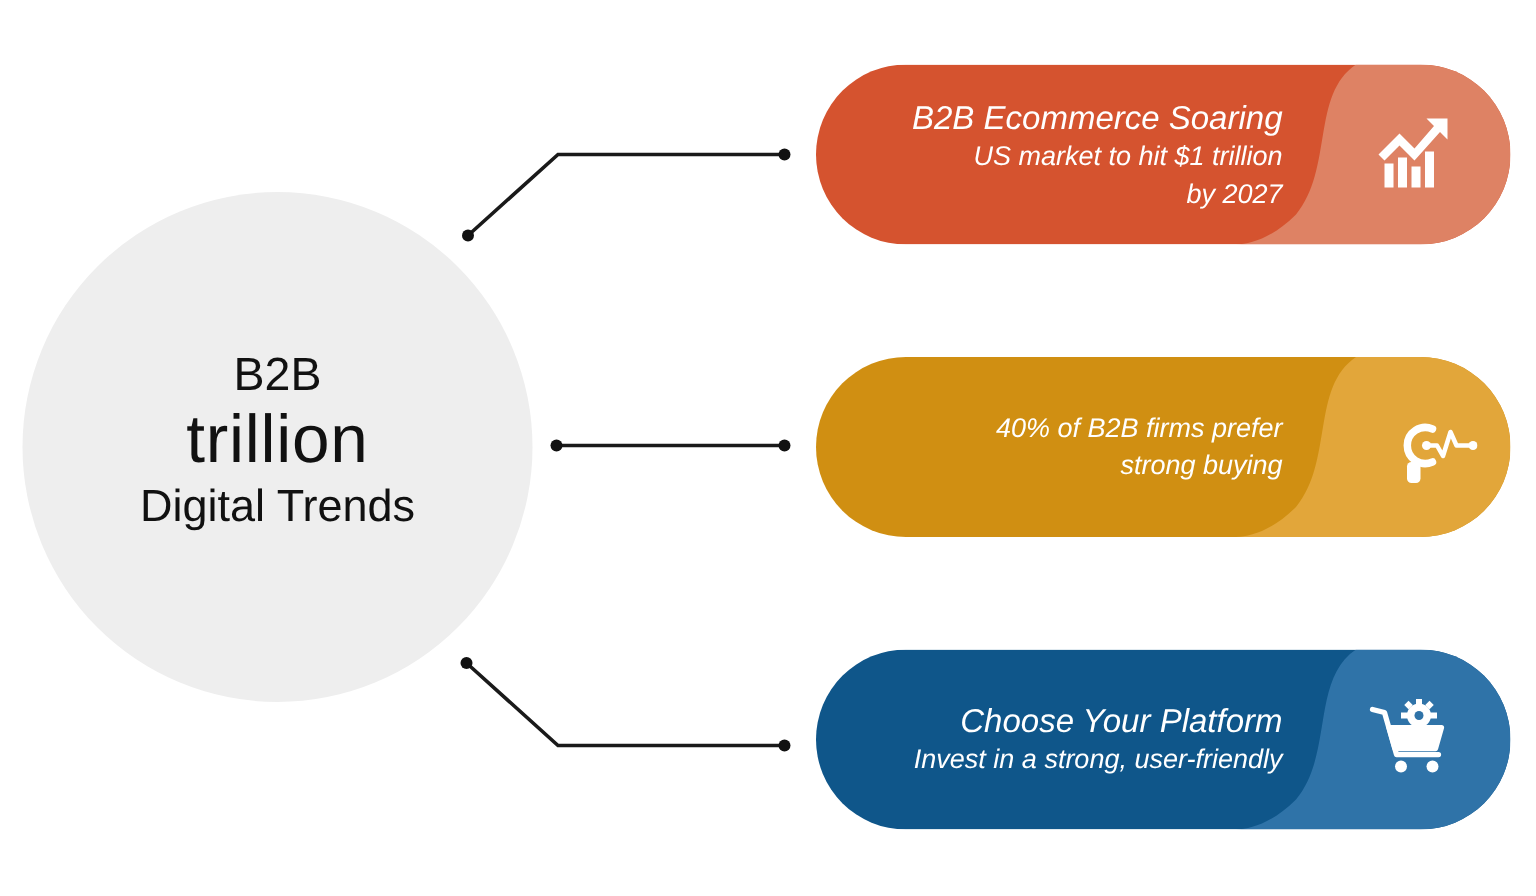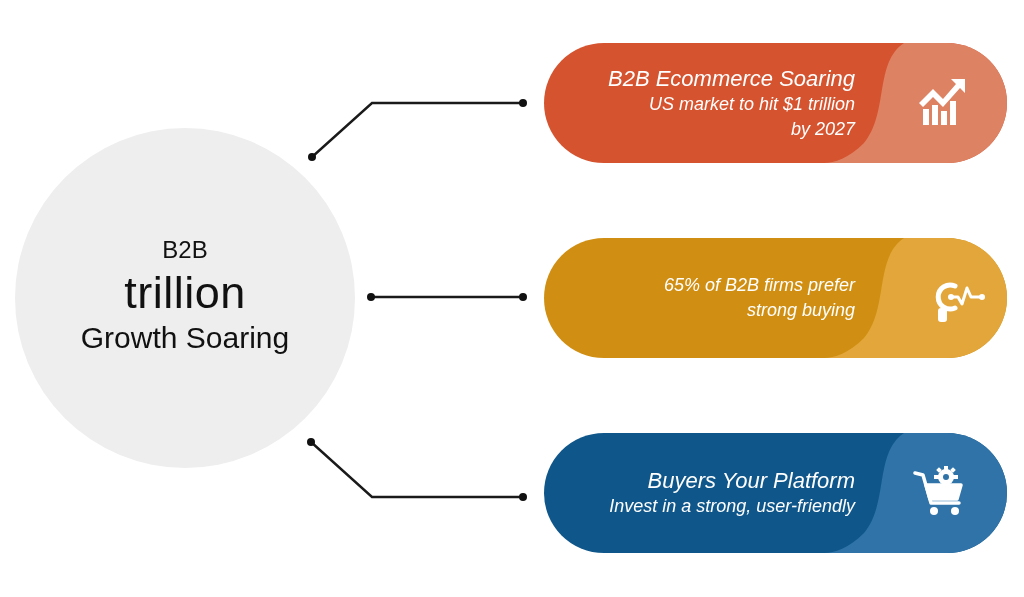--- a/index.html
+++ b/index.html
@@ -1,21 +1,21 @@
 <!DOCTYPE html>
 <html><head>
   <meta charset="utf-8">
   <style>
     html, body { margin: 0; padding: 0; background: #ffffff; }
     body { width: 1024px; height: 597px; position: relative; overflow: hidden;
            font-family: "Liberation Sans", "DejaVu Sans", sans-serif; }
     .hub { position: absolute; left: 15px; top: 128px; width: 340px; height: 340px;
            border-radius: 50%; background: #eeeeee; display: flex; flex-direction: column;
            align-items: center; justify-content: center; color: #111111; text-align: center; }
-    .hub .l1 { font-size: 24px; line-height: 34px; margin-top: -6px; }
+    .hub .l1 { font-size: 31px; line-height: 34px; margin-top: -6px; }
     .hub .l2 { font-size: 45px; line-height: 52px; letter-spacing: 0.5px; }
     .hub .l3 { font-size: 30px; line-height: 38px; }
     svg.connectors { position: absolute; left: 0; top: 0; width: 1024px; height: 597px; }
     .pill { position: absolute; left: 544px; width: 463px; height: 120px; border-radius: 60px;
             overflow: hidden; color: #ffffff; }
     .pill .bg { position: absolute; inset: 0; }
     .pill .text { position: absolute; right: 152px; top: 0; height: 120px; width: 320px;
                   display: flex; flex-direction: column; justify-content: center; text-align: right; font-style: italic; }
     .pill .title { font-size: 22px; line-height: 27px; }
     .pill .desc { font-size: 18px; line-height: 25px; }
@@ -36,21 +36,21 @@
     <circle cx="371" cy="297" r="4"></circle>
     <circle cx="523" cy="297" r="4"></circle>
     <circle cx="311" cy="442" r="4"></circle>
     <circle cx="523" cy="497" r="4"></circle>
   </g>
 </svg>
 
 <div class="hub">
   <div class="l1">B2B</div>
   <div class="l2">trillion</div>
-  <div class="l3">Growth Soaring</div>
+  <div class="l3">Digital Trends</div>
 </div>
 
 <div class="pill" style="top:43px;">
   <svg class="bg" viewBox="0 0 463 120" preserveAspectRatio="none">
     <rect width="463" height="120" fill="#d5532f"></rect>
     <path d="M 360 0 C 330 20, 345 70, 320 100 C 305 115, 290 120, 280 120 L 463 120 L 463 0 Z" fill="#de8264"></path>
   </svg>
   <div class="text">
     <div class="title">B2B Ecommerce Soaring</div>
     <div class="desc">US market to hit $1 trillion</div>
@@ -66,21 +66,21 @@
     </g>
   </svg>
 </div>
 
 <div class="pill" style="top:238px;">
   <svg class="bg" viewBox="0 0 463 120" preserveAspectRatio="none">
     <rect width="463" height="120" fill="#d08f12"></rect>
     <path d="M 360 0 C 330 20, 345 70, 320 100 C 305 115, 290 120, 280 120 L 463 120 L 463 0 Z" fill="#e2a63a"></path>
   </svg>
   <div class="text">
-    <div class="desc">65% of B2B firms prefer</div>
+    <div class="desc">40% of B2B firms prefer</div>
     <div class="desc">strong buying</div>
   </div>
   <svg class="icon" viewBox="0 0 60 60" style="right:22px;">
     <g fill="none" stroke="#ffffff" stroke-width="5" stroke-linecap="round">
       <path d="M 30 18 A 12 12 0 1 0 30 40"></path>
     </g>
     <g fill="#ffffff">
       <rect x="13" y="40" width="9" height="14" rx="3"></rect>
       <circle cx="26" cy="29" r="3"></circle>
     </g>
@@ -88,21 +88,21 @@
     <circle cx="57" cy="29" r="3" fill="#ffffff"></circle>
   </svg>
 </div>
 
 <div class="pill" style="top:433px;">
   <svg class="bg" viewBox="0 0 463 120" preserveAspectRatio="none">
     <rect width="463" height="120" fill="#0f568a"></rect>
     <path d="M 360 0 C 330 20, 345 70, 320 100 C 305 115, 290 120, 280 120 L 463 120 L 463 0 Z" fill="#2f73a8"></path>
   </svg>
   <div class="text">
-    <div class="title">Buyers Your Platform</div>
+    <div class="title">Choose Your Platform</div>
     <div class="desc">Invest in a strong, user-friendly</div>
   </div>
   <svg class="icon" viewBox="0 0 60 60">
     <g fill="none" stroke="#ffffff" stroke-width="3.5" stroke-linejoin="round" stroke-linecap="round">
       <polyline points="4,10 12,12 20,40 48,40"></polyline>
       <polygon points="15,22 50,22 46,36 19,36" fill="#ffffff"></polygon>
     </g>
     <circle cx="23" cy="48" r="4" fill="#ffffff"></circle>
     <circle cx="44" cy="48" r="4" fill="#ffffff"></circle>
     <g fill="#ffffff">

